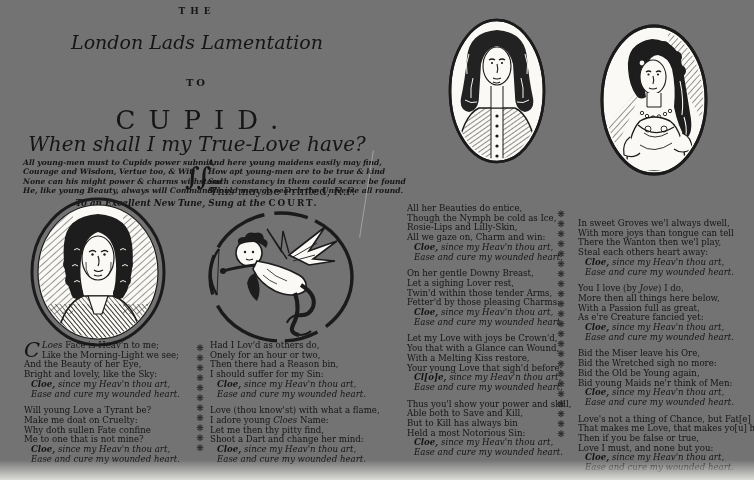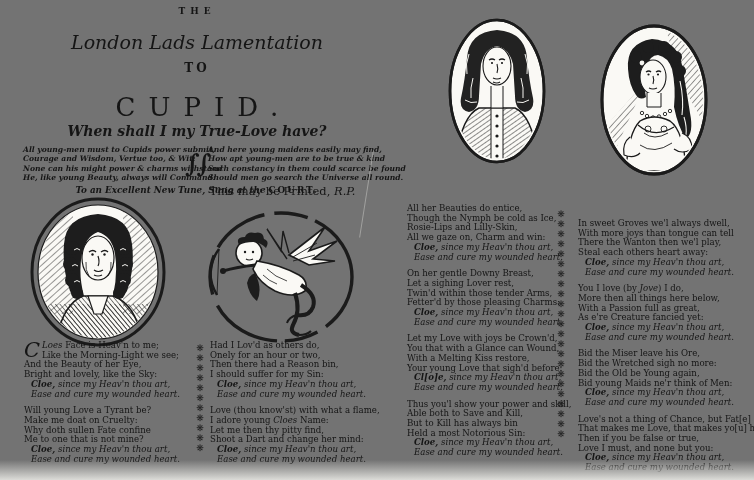--- a/index.html
+++ b/index.html
@@ -6,24 +6,24 @@
   #canvas{
     position:relative;width:754px;height:480px;overflow:hidden;
     background:#737373;color:#151515;
     font-family:"DejaVu Serif","Liberation Serif",serif;
   }
   .abs{position:absolute;}
   
   #header{left:18px;top:6px;width:358px;text-align:center;}
   .the{font-size:9px;letter-spacing:5px;font-weight:700;}
   .main-title{font-size:19px;line-height:31px;font-style:italic;white-space:nowrap;margin-top:11px;}
-  .to{font-size:12px;letter-spacing:3px;font-weight:700;margin-top:3px;}
+  .to{font-size:10px;letter-spacing:3px;font-weight:700;margin-top:19px;}
   .cupid{font-size:26px;line-height:27px;letter-spacing:13px;padding-left:13px;margin-top:19px;}
   .or{font-size:8px;font-style:italic;letter-spacing:1px;}
-  .subtitle{font-size:14px;line-height:21px;font-style:italic;font-weight:700;white-space:nowrap;text-align:center;}
+  .subtitle{font-size:20px;line-height:21px;font-style:italic;font-weight:400;white-space:nowrap;text-align:center;}
   .quatrains{display:flex;align-items:center;margin-top:3px;text-align:left;}
   .quatrain{font-size:7.6px;line-height:9.4px;font-style:italic;font-weight:700;white-space:nowrap;}
   .q-left{width:162px;padding-left:5px;}
   .q-right{flex:1;}
   .brace{width:30px;font-size:25px;line-height:20px;letter-spacing:-3px;text-align:center;font-weight:700;}
   .tune-line{font-size:8.8px;margin-top:2px;font-style:italic;font-weight:700;}
   .court{font-style:normal;letter-spacing:2px;}
   #license{left:200px;top:184px;width:165px;text-align:center;font-size:11.5px;white-space:nowrap;}
   
   .col{font-size:8.6px;line-height:9.7px;white-space:nowrap;}

